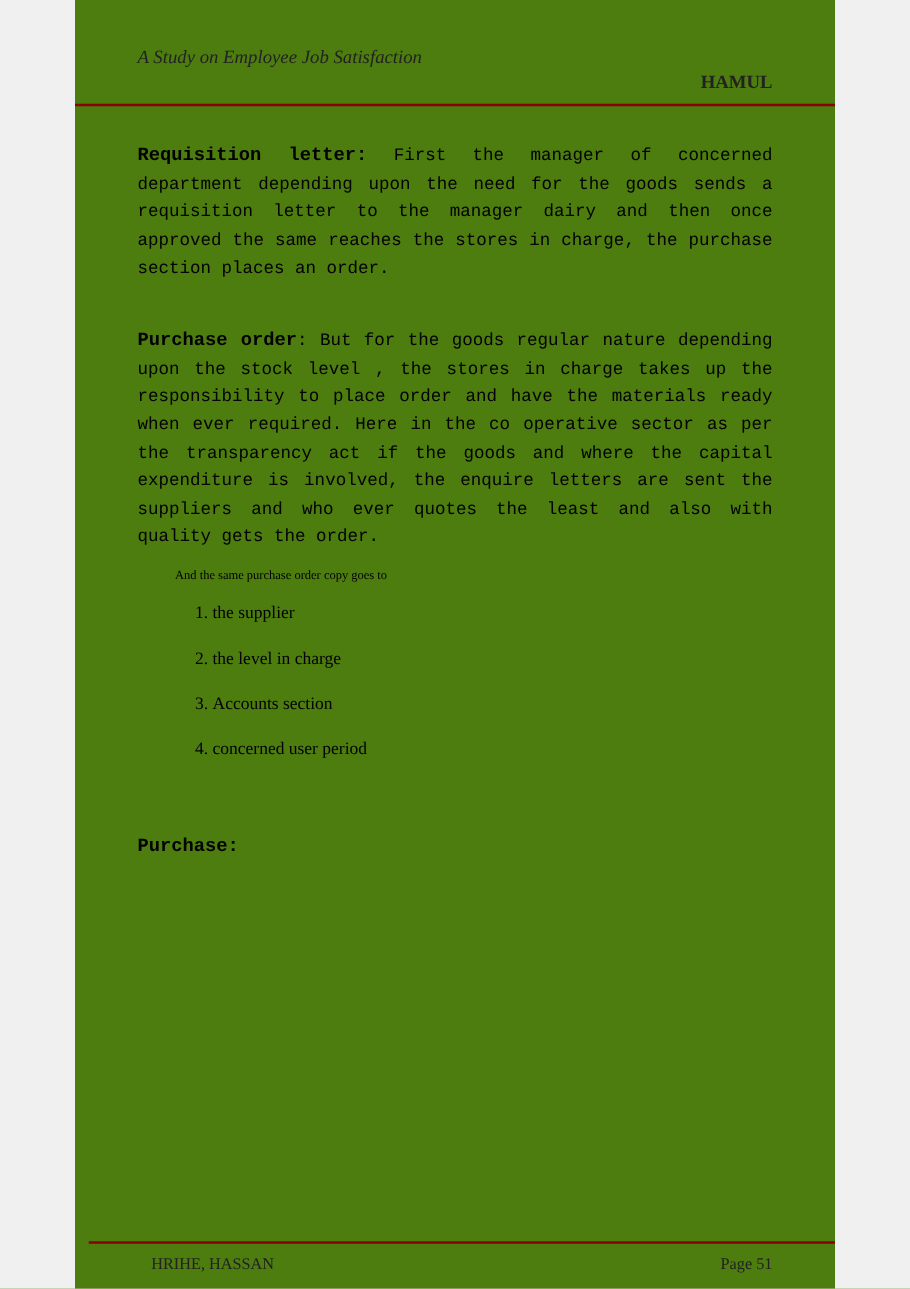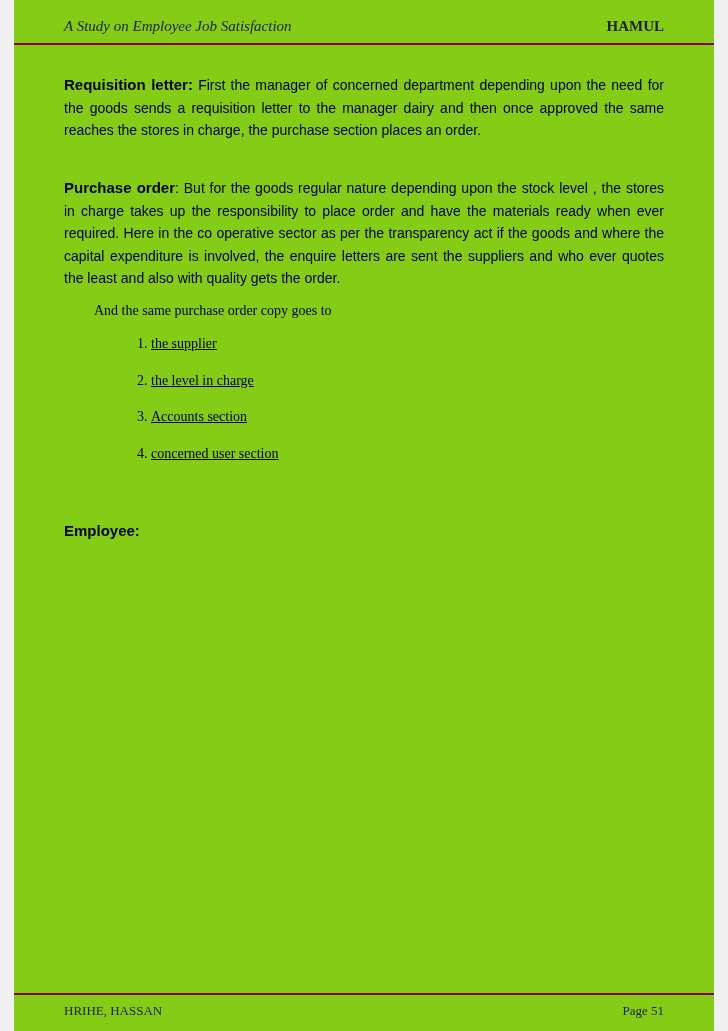--- a/index.html
+++ b/index.html
@@ -11,23 +11,23 @@
     body {
       background: #f0f0f0;
       display: flex;
       justify-content: center;
       align-items: flex-start;
       min-height: 100vh;
       font-family: 'Times New Roman', Times, serif;
     }
 
     .page {
-      width: 700px;
+      width: 608px;
       min-height: 1031px;
-      background: #84cc16;
+      background: #4d7c0f;
       position: relative;
       padding: 0;
     }
 
     .header {
       display: flex;
       justify-content: space-between;
       align-items: center;
       padding: 18px 50px 8px 50px;
       border-bottom: 2px solid #8b0000;
@@ -38,75 +38,75 @@
       font-size: 15px;
       color: #222;
       font-family: 'Times New Roman', Times, serif;
     }
 
     .header-right {
       font-size: 15px;
       font-weight: bold;
       color: #222;
       font-family: 'Times New Roman', Times, serif;
+      margin-top: 40px;
     }
 
     .content {
       padding: 28px 50px 20px 50px;
     }
 
     .section-heading {
       font-weight: bold;
       font-size: 15px;
       text-decoration: underline;
       margin-bottom: 18px;
       font-family: 'Times New Roman', Times, serif;
     }
 
     .paragraph {
       font-size: 14px;
       line-height: 1.6;
       margin-bottom: 14px;
       text-align: justify;
-      font-family: Liberation Sans, sans-serif;
+      font-family: Liberation Mono, monospace;
     }
 
     .paragraph .bold-term {
       font-weight: bold;
       font-size: 15px;
     }
 
     .indent-text {
-      font-size: 14px;
+      font-size: 10px;
       margin-left: 30px;
       margin-bottom: 14px;
       font-family: 'Times New Roman', Times, serif;
     }
 
     .ordered-list {
-      margin-left: 87px;
+      margin-left: 60px;
       margin-bottom: 10px;
       font-size: 14px;
       font-family: 'Times New Roman', Times, serif;
-      text-decoration: underline;
     }
 
     .ordered-list li {
       margin-bottom: 14px;
       line-height: 1.6;
     }
 
     .spacer {
       height: 20px;
     }
 
     .footer {
       position: absolute;
       bottom: 0;
-      left: 0;
+      left: 11px;
       right: 0;
       display: flex;
       justify-content: space-between;
       align-items: center;
       padding: 8px 50px 12px 50px;
       border-top: 2px solid #8b0000;
     }
 
     .footer-left {
       font-size: 13px;
@@ -142,31 +142,31 @@
     <p class="paragraph">
       <span class="bold-term">Purchase order</span><span>:</span><span> But for the goods regular nature depending upon the stock level , the stores in charge takes up the responsibility to place order and have the materials ready when ever required. Here in the co operative sector as per the transparency act if the goods and where the capital expenditure is involved, the enquire letters are sent the suppliers and who ever quotes the least and also with quality gets the order.</span>
     </p>
 
     <p class="indent-text">And the same purchase order copy goes to</p>
 
     <ol class="ordered-list">
       <li><span>the supplier</span></li>
       <li><span>the level in charge</span></li>
       <li><span>Accounts section</span></li>
-      <li><span>concerned user section</span></li>
+      <li><span>concerned user period</span></li>
     </ol>
 
     <div class="spacer"></div>
 
 
 
     <div class="spacer"></div>
 
     <p class="paragraph">
-      <span class="bold-term">Employee:</span>
+      <span class="bold-term">Purchase:</span>
     </p>
 
   </div>
 
   <div class="footer">
     <span class="footer-left">HRIHE, HASSAN</span>
     <span class="footer-right">Page 51</span>
   </div>
 
 </div>

